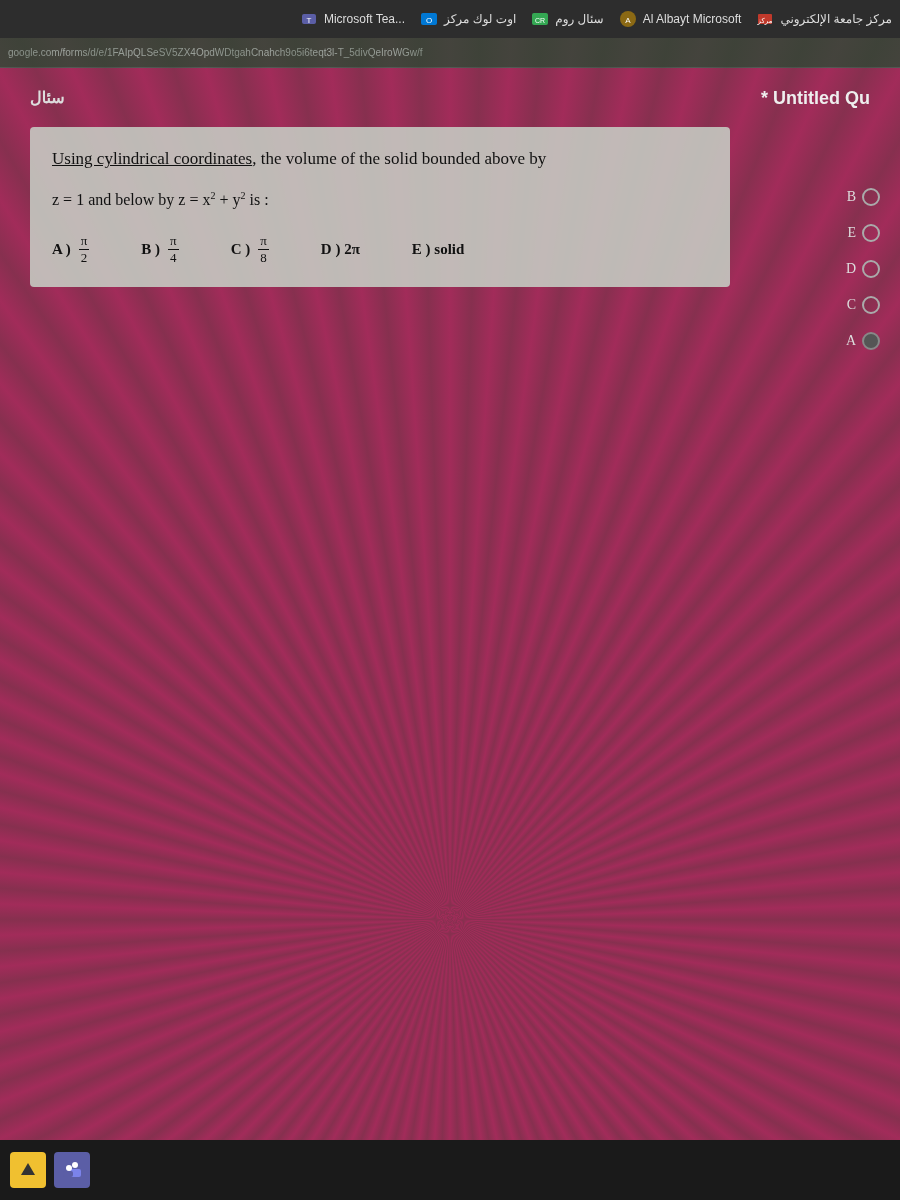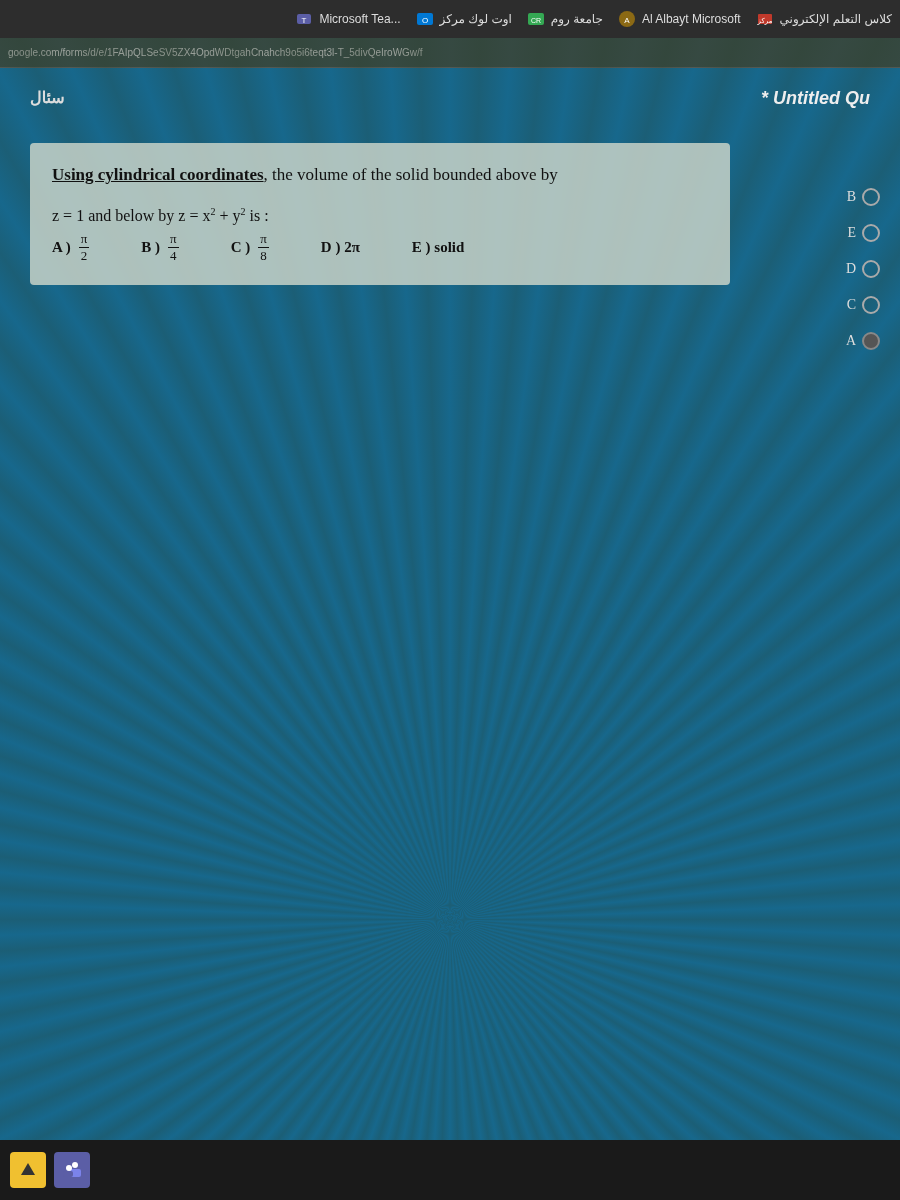--- a/index.html
+++ b/index.html
@@ -42,21 +42,21 @@
       display: flex;
       align-items: center;
       justify-content: center;
     }
 
     
     .browser-area {
       width: 100%;
       height: calc(100% - 38px - 60px);
       position: relative;
-      background: #0369a1;
+      background: #be185d;
       overflow: hidden;
     }
 
     
     .bg-pattern {
       position: absolute;
       inset: 0;
       background:
         repeating-conic-gradient(
           from 0deg at 50% 80%,
@@ -97,35 +97,34 @@
       display: flex;
       flex-direction: column;
       padding: 20px 30px;
     }
 
     
     .header-row {
       display: flex;
       justify-content: space-between;
       align-items: flex-start;
-      margin-bottom: 24px;
+      margin-bottom: 8px;
     }
 
     .arabic-label {
       color: #ddd;
       font-size: 16px;
       font-weight: bold;
     }
 
     .title-area {
       color: #eee;
       font-size: 18px;
       font-weight: bold;
       text-align: left;
-      font-style: italic;
     }
 
     
     .question-box {
       background: rgba(200,210,200,0.85);
       border-radius: 4px;
       padding: 18px 22px 22px 22px;
       max-width: 700px;
       margin-top: 10px;
     }
@@ -133,28 +132,27 @@
     .question-text {
       font-size: 17px;
       color: #111;
       font-family: Georgia, serif;
       line-height: 1.6;
       margin-bottom: 14px;
     }
 
     .question-text u {
       text-decoration: underline;
-      font-weight: bold;
     }
 
     .math-line {
       font-size: 16px;
       color: #111;
       font-family: Georgia, serif;
-      margin-bottom: 0;
+      margin-bottom: 18px;
       line-height: 1.8;
     }
 
     sup { font-size: 10px; vertical-align: super; }
 
     
     .answers-row {
       display: flex;
       gap: 50px;
       align-items: center;
@@ -288,41 +286,41 @@
     <span>اوت لوك مركز</span>
   </div>
 
   <div class="taskbar-item">
     <div class="taskbar-icon">
       <svg width="18" height="18" viewBox="0 0 18 18">
           <rect x="1" y="3" width="16" height="12" rx="2" fill="#34a853"></rect>
           <text x="9" y="13" text-anchor="middle" font-size="7" fill="white">CR</text>
         </svg>
     </div>
-    <span>جامعة روم</span>
+    <span>سئال روم</span>
   </div>
 
   <div class="taskbar-item">
     <div class="taskbar-icon">
       <svg width="18" height="18" viewBox="0 0 18 18">
           <circle cx="9" cy="9" r="8" fill="#8b6914"></circle>
           <text x="9" y="13" text-anchor="middle" font-size="8" fill="white">A</text>
         </svg>
     </div>
     <span>Al Albayt Microsoft</span>
   </div>
 
   <div class="taskbar-item">
     <div class="taskbar-icon">
       <svg width="18" height="18" viewBox="0 0 18 18">
           <rect x="2" y="4" width="14" height="10" rx="1" fill="#c0392b"></rect>
           <text x="9" y="13" text-anchor="middle" font-size="7" fill="white">مركز</text>
         </svg>
     </div>
-    <span>كلاس التعلم الإلكتروني</span>
+    <span>مركز جامعة الإلكتروني</span>
   </div>
 </div>
 
 <div class="browser-area">
   <div class="bg-pattern"></div>
 
   <div class="address-bar">
     <span class="address-text">google.com/forms/d/e/1FAIpQLSeSV5ZX4OpdWDtgahCnahch9o5i6teqt3l-T_5divQeIroWGw/f</span>
   </div>
 

